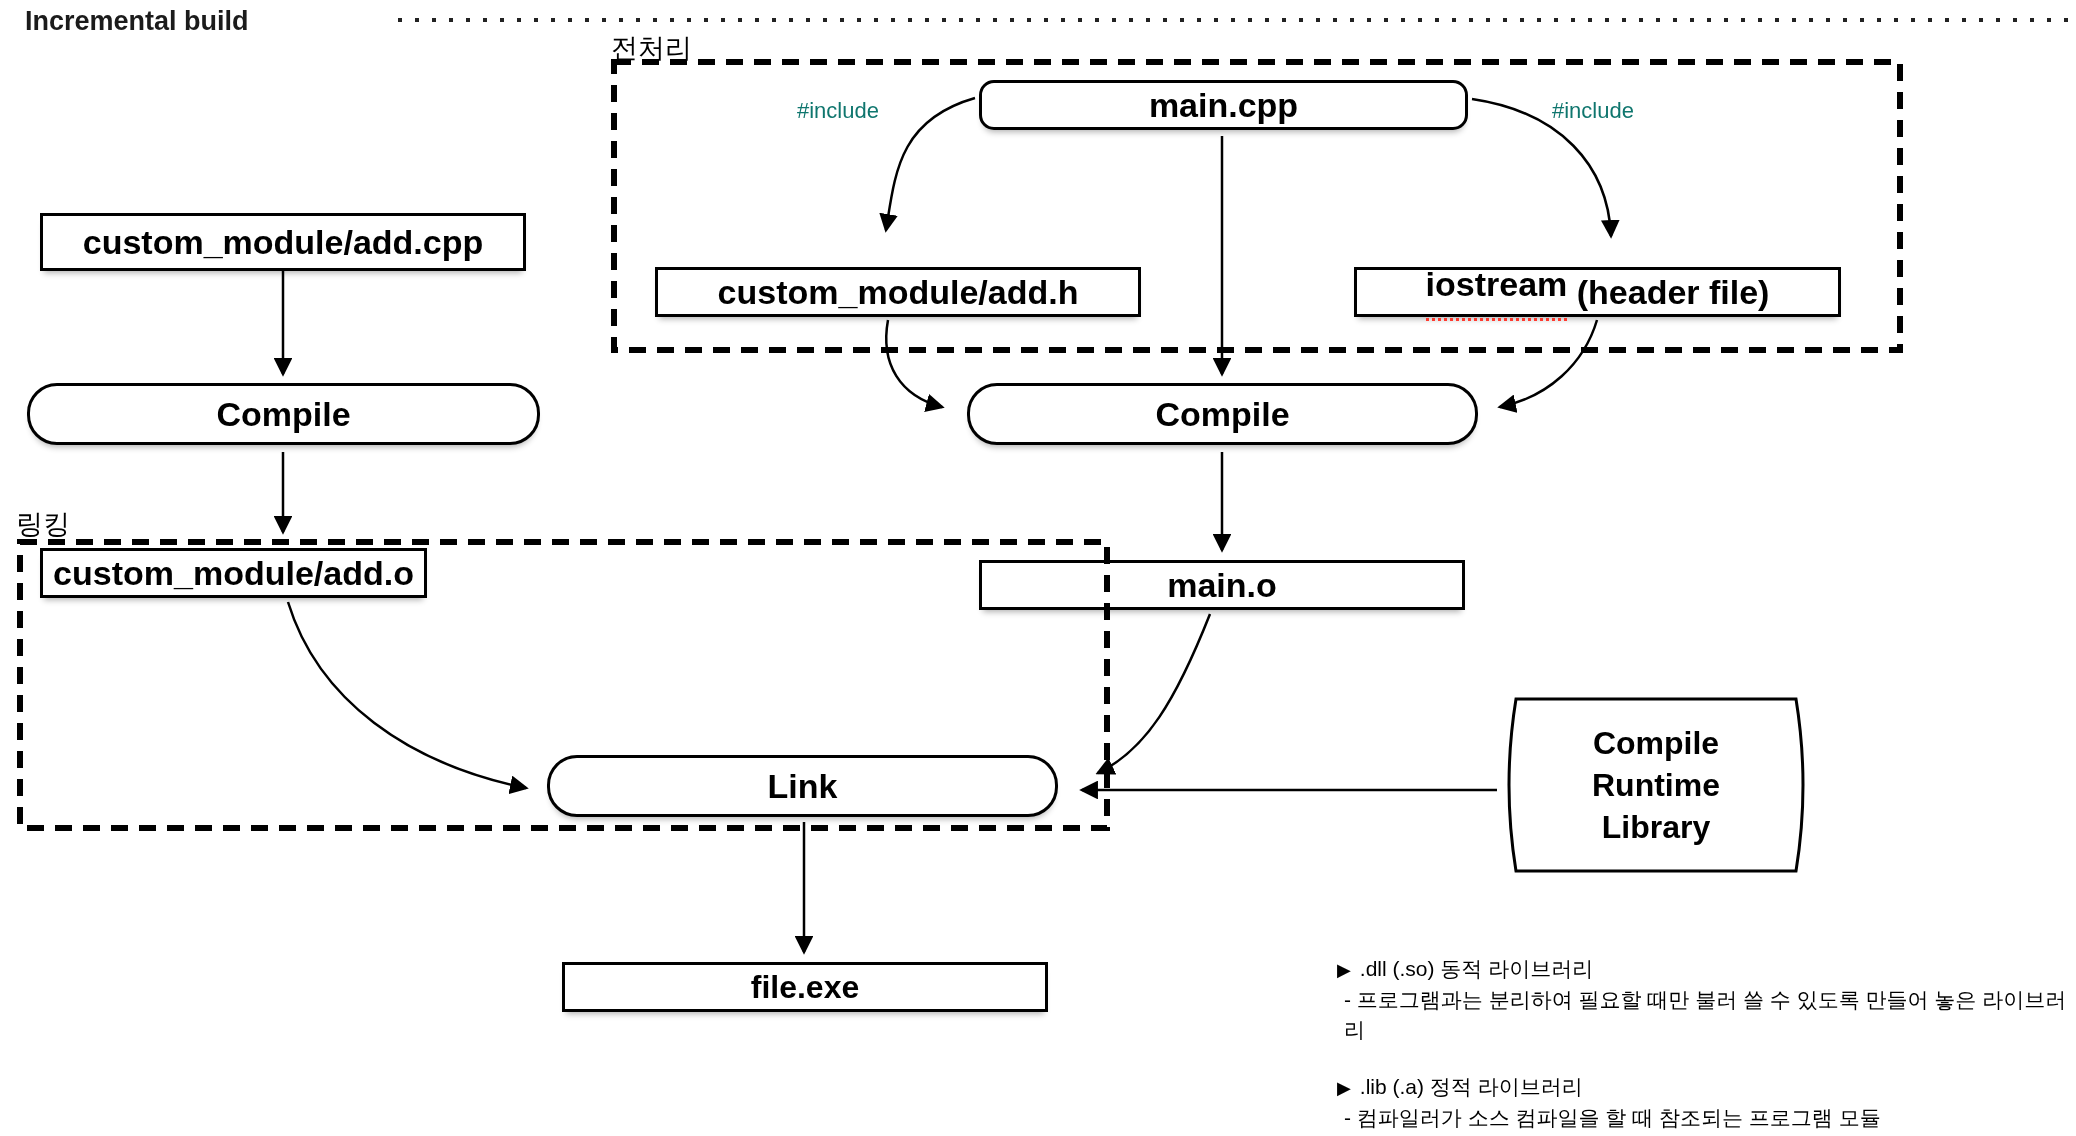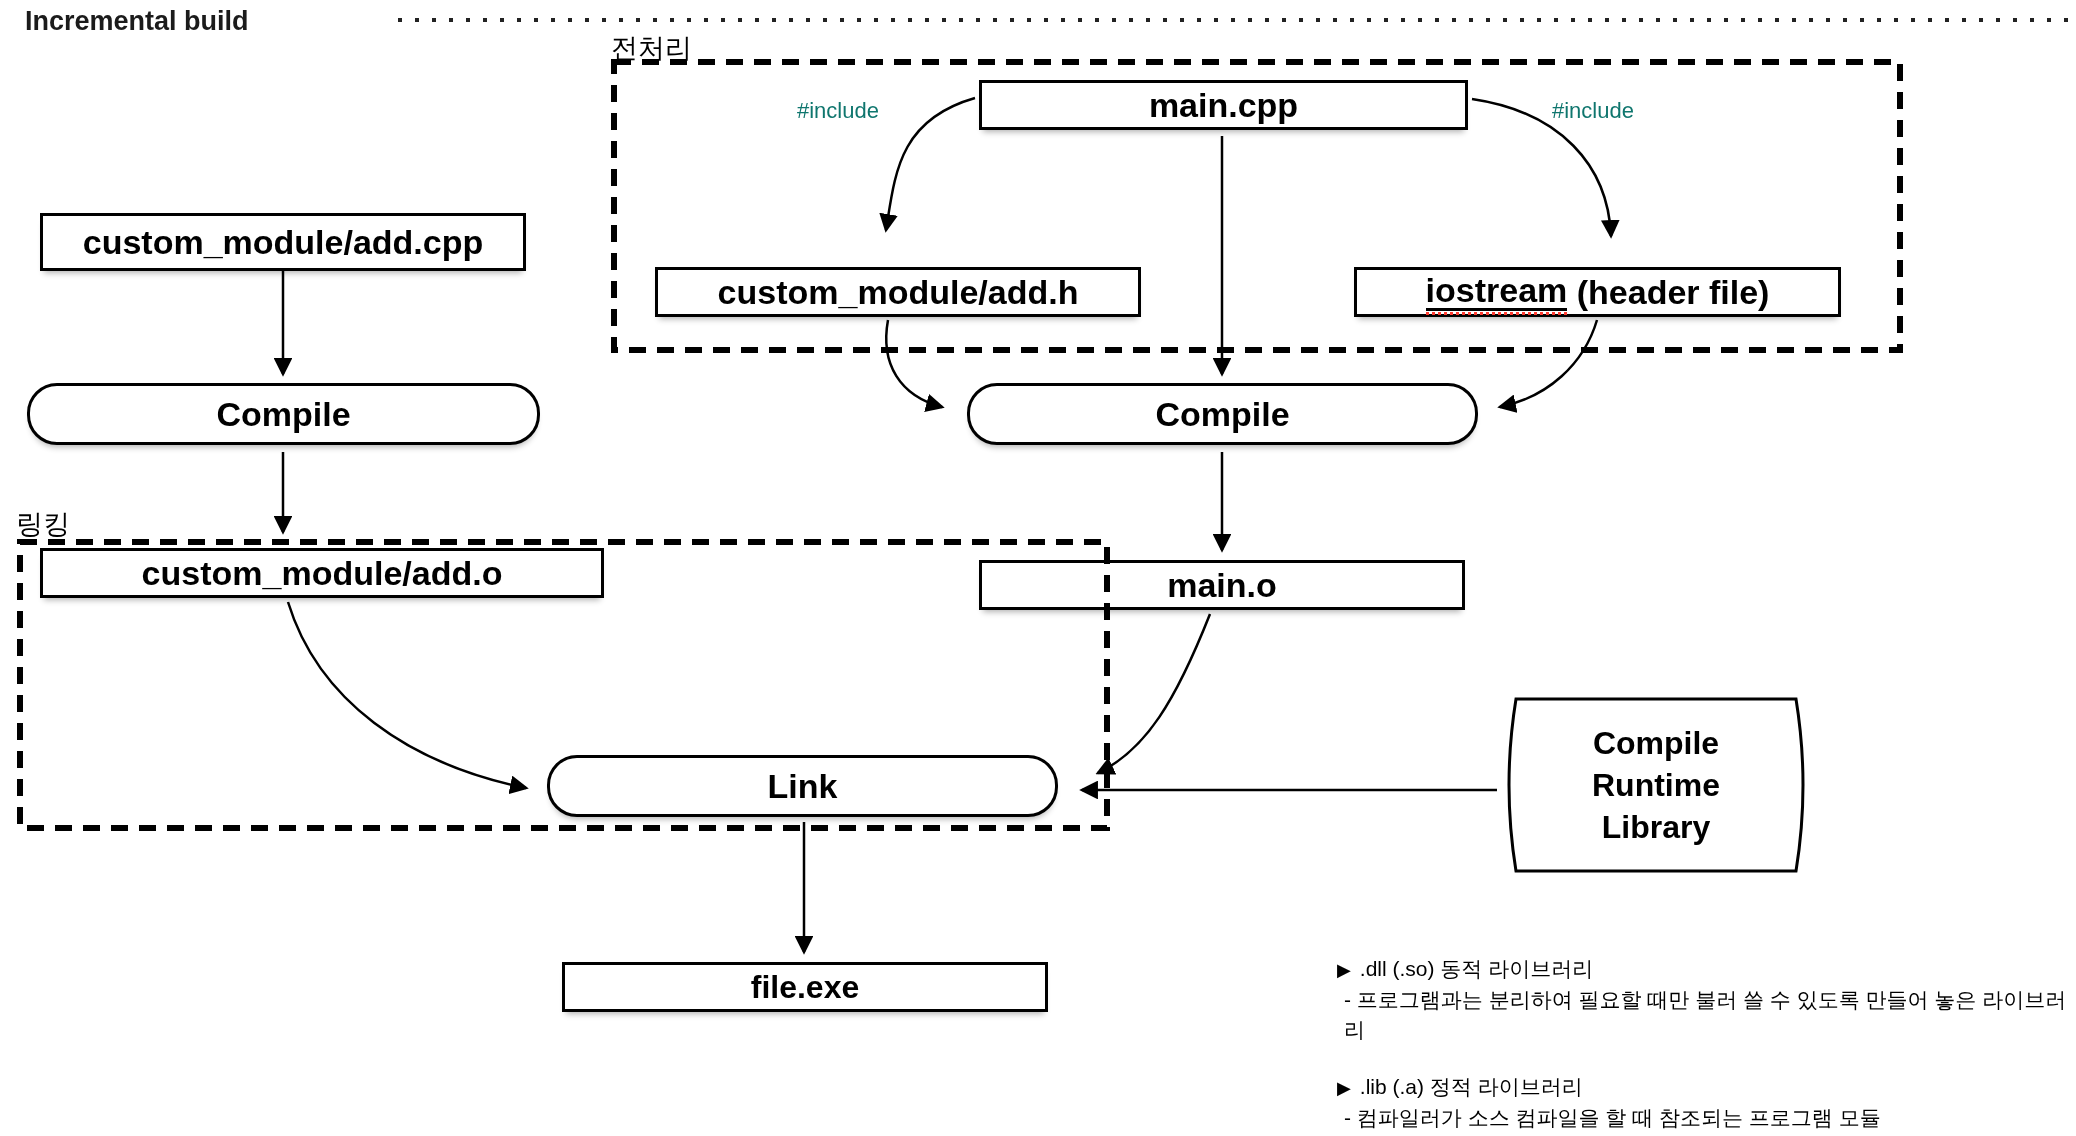--- a/index.html
+++ b/index.html
@@ -19,33 +19,33 @@
   .region-label.prep{left:611px;top:30px;}
   .region-label.linking{left:16px;top:506px;}
 
   .node{
     position:absolute;box-sizing:border-box;background:#fff;border:3px solid #000;
     display:flex;align-items:center;justify-content:center;
     font-weight:bold;font-size:34px;z-index:2;
     box-shadow:0 6px 6px -4px rgba(0,0,0,0.3);
   }
   .pill{border-radius:30px;}
-  #n-main-cpp{left:979px;top:80px;width:489px;height:50px;}
+  #n-main-cpp{left:979px;top:80px;width:489px;height:50px;border-radius:15px;}
   #n-add-cpp{left:40px;top:213px;width:486px;height:58px;text-align:right;}
   #n-add-h{left:655px;top:267px;width:486px;height:50px;}
   #n-iostream{left:1354px;top:267px;width:487px;height:50px;}
-  #n-add-o{left:40px;top:548px;width:564px;height:50px;}
+  #n-add-o{left:40px;top:548px;width:387px;height:50px;}
   #n-main-o{left:979px;top:560px;width:486px;height:50px;background:transparent;}
   #n-main-exe{left:562px;top:962px;width:486px;height:50px;font-size:32px;}
   #n-compile-left{left:27px;top:383px;width:513px;height:62px;}
   #n-compile-right{left:967px;top:383px;width:511px;height:62px;}
   #n-link{left:547px;top:755px;width:511px;height:62px;}
 
   .spellword{
-    position:relative;border-bottom:3px solid #000;padding-bottom:0px;line-height:1.05;
+    position:relative;border-bottom:3px solid #000;padding-bottom:12px;line-height:1.05;
   }
   .spellword::after{
     content:"";position:absolute;left:0;right:0;bottom:-7px;height:3px;
     background:repeating-linear-gradient(90deg,#ff3b30 0 3px,transparent 3px 6px);
   }
   .gap-text{white-space:pre;}
 
   #srl{position:absolute;left:1500px;top:695px;width:312px;height:180px;z-index:2;}
   #srl svg{position:absolute;left:0;top:0;}
   #srl .srl-text{

